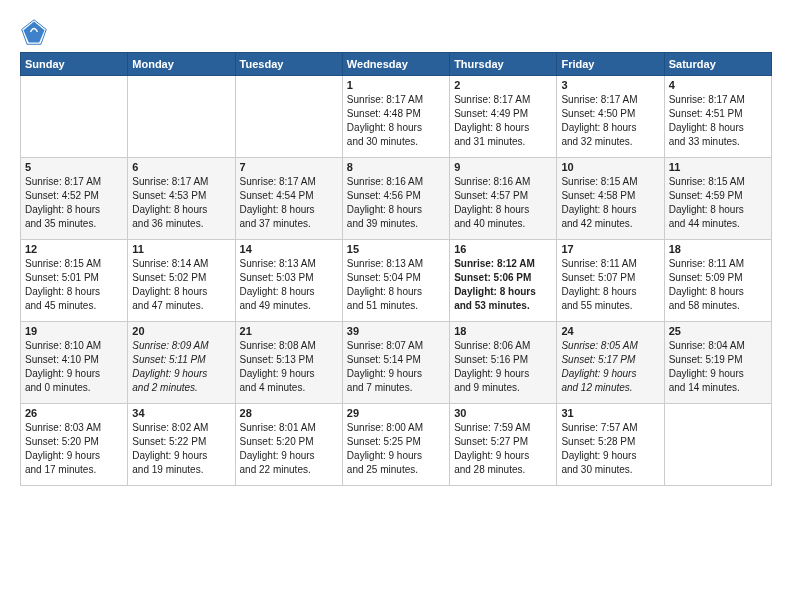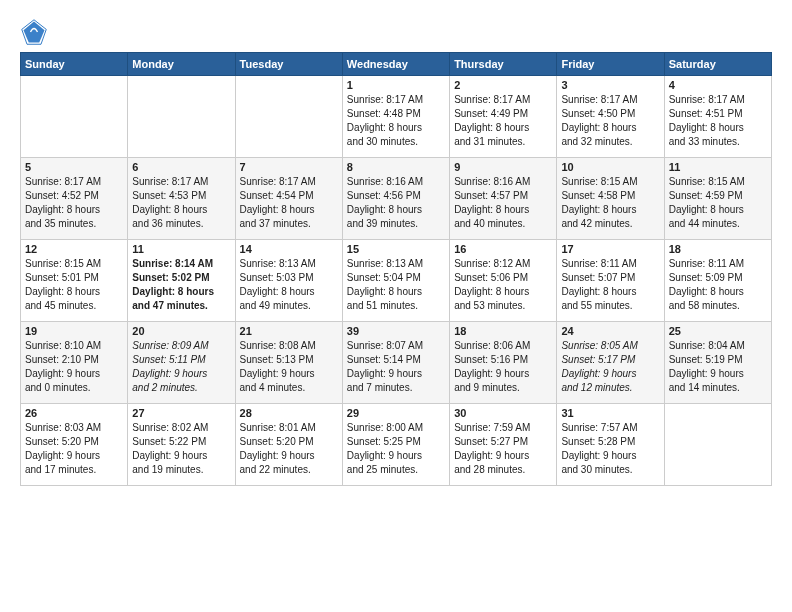--- a/index.html
+++ b/index.html
@@ -220,42 +220,42 @@
         <tr>
           <td>
             <span class="day-num">12</span>
             <div class="day-info" style="white-space: pre-line;">Sunrise: 8:15 AM
 Sunset: 5:01 PM
 Daylight: 8 hours
 and 45 minutes.</div>
           </td>
           <td>
             <span class="day-num">11</span>
-            <div class="day-info" style="white-space: pre-line; font-weight: bold;">Sunrise: 8:14 AM
+            <div class="day-info" style="white-space: pre-line;">Sunrise: 8:14 AM
 Sunset: 5:02 PM
 Daylight: 8 hours
 and 47 minutes.</div>
           </td>
           <td>
             <span class="day-num">14</span>
             <div class="day-info" style="white-space: pre-line;">Sunrise: 8:13 AM
 Sunset: 5:03 PM
 Daylight: 8 hours
 and 49 minutes.</div>
           </td>
           <td>
             <span class="day-num">15</span>
             <div class="day-info" style="white-space: pre-line;">Sunrise: 8:13 AM
 Sunset: 5:04 PM
 Daylight: 8 hours
 and 51 minutes.</div>
           </td>
           <td>
             <span class="day-num">16</span>
-            <div class="day-info" style="white-space: pre-line;">Sunrise: 8:12 AM
+            <div class="day-info" style="white-space: pre-line; font-weight: bold;">Sunrise: 8:12 AM
 Sunset: 5:06 PM
 Daylight: 8 hours
 and 53 minutes.</div>
           </td>
           <td>
             <span class="day-num">17</span>
             <div class="day-info" style="white-space: pre-line;">Sunrise: 8:11 AM
 Sunset: 5:07 PM
 Daylight: 8 hours
 and 55 minutes.</div>
@@ -265,21 +265,21 @@
             <div class="day-info" style="white-space: pre-line;">Sunrise: 8:11 AM
 Sunset: 5:09 PM
 Daylight: 8 hours
 and 58 minutes.</div>
           </td>
         </tr>
         <tr>
           <td>
             <span class="day-num">19</span>
             <div class="day-info" style="white-space: pre-line;">Sunrise: 8:10 AM
-Sunset: 2:10 PM
+Sunset: 4:10 PM
 Daylight: 9 hours
 and 0 minutes.</div>
           </td>
           <td>
             <span class="day-num">20</span>
             <div class="day-info" style="white-space: pre-line; font-style: italic;">Sunrise: 8:09 AM
 Sunset: 5:11 PM
 Daylight: 9 hours
 and 2 minutes.</div>
           </td>
@@ -321,21 +321,21 @@
         </tr>
         <tr>
           <td>
             <span class="day-num">26</span>
             <div class="day-info" style="white-space: pre-line;">Sunrise: 8:03 AM
 Sunset: 5:20 PM
 Daylight: 9 hours
 and 17 minutes.</div>
           </td>
           <td>
-            <span class="day-num">27</span>
+            <span class="day-num">34</span>
             <div class="day-info" style="white-space: pre-line;">Sunrise: 8:02 AM
 Sunset: 5:22 PM
 Daylight: 9 hours
 and 19 minutes.</div>
           </td>
           <td>
             <span class="day-num">28</span>
             <div class="day-info" style="white-space: pre-line;">Sunrise: 8:01 AM
 Sunset: 5:20 PM
 Daylight: 9 hours

